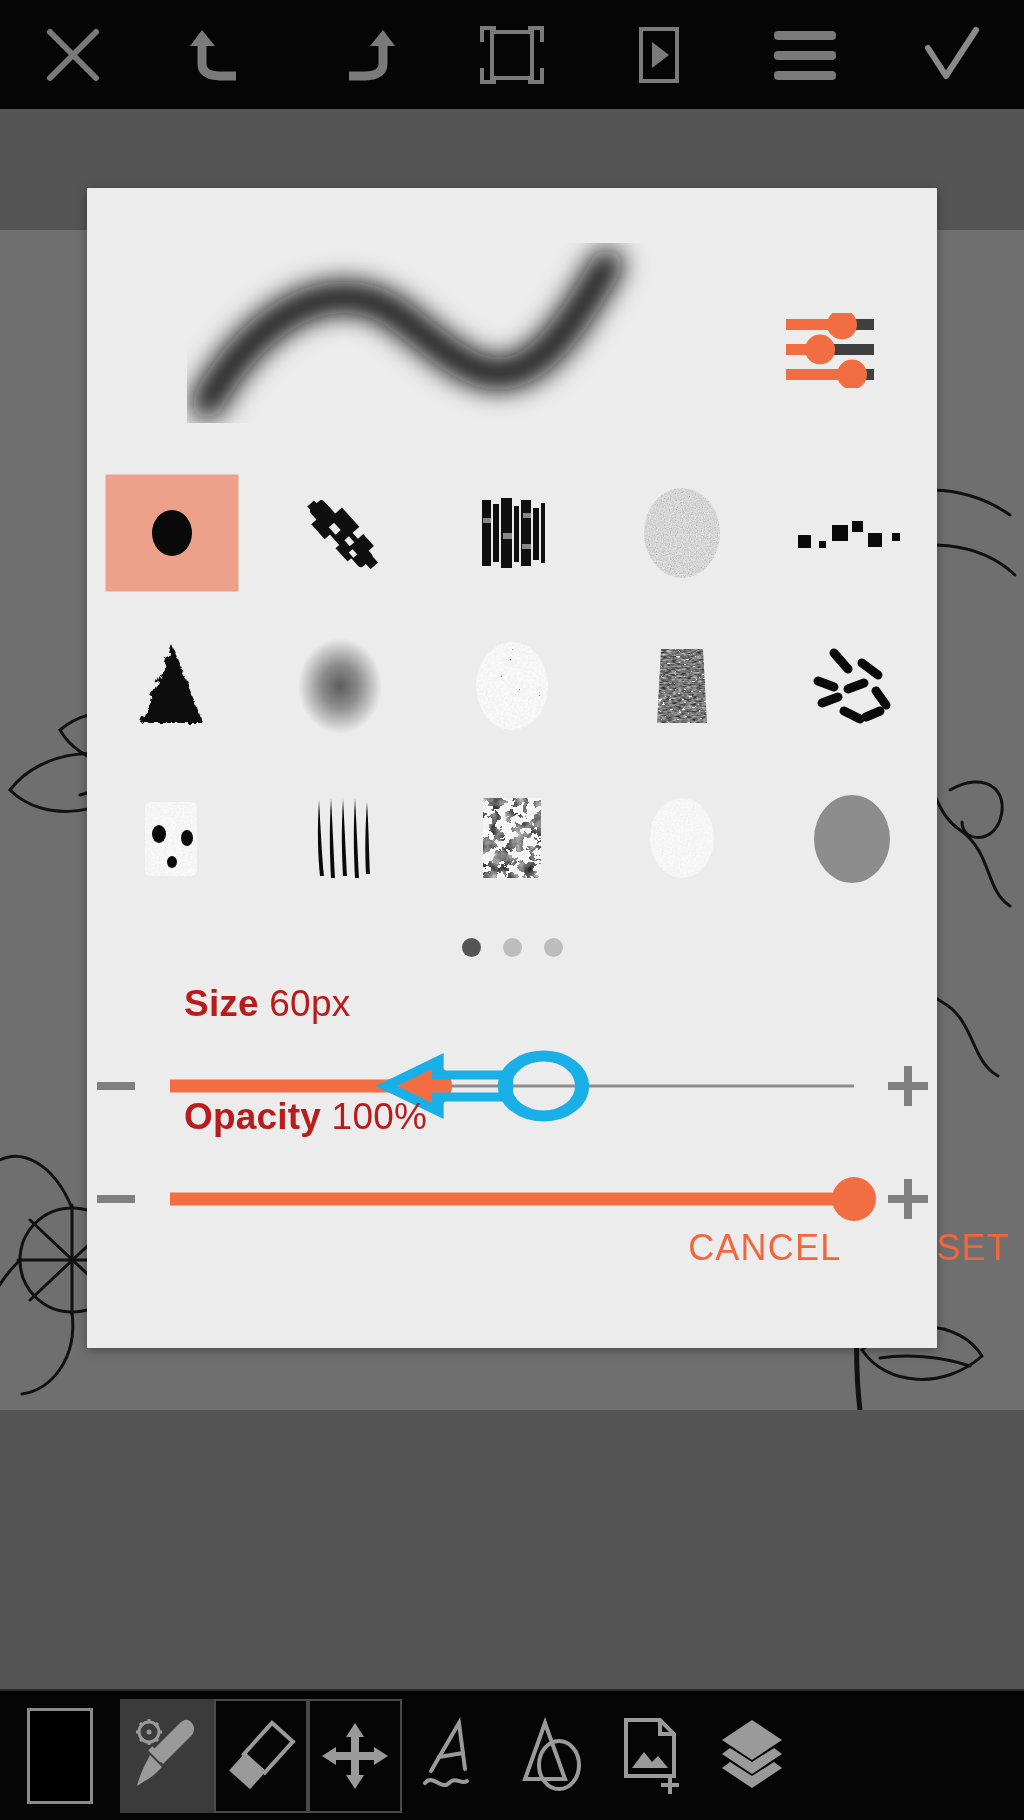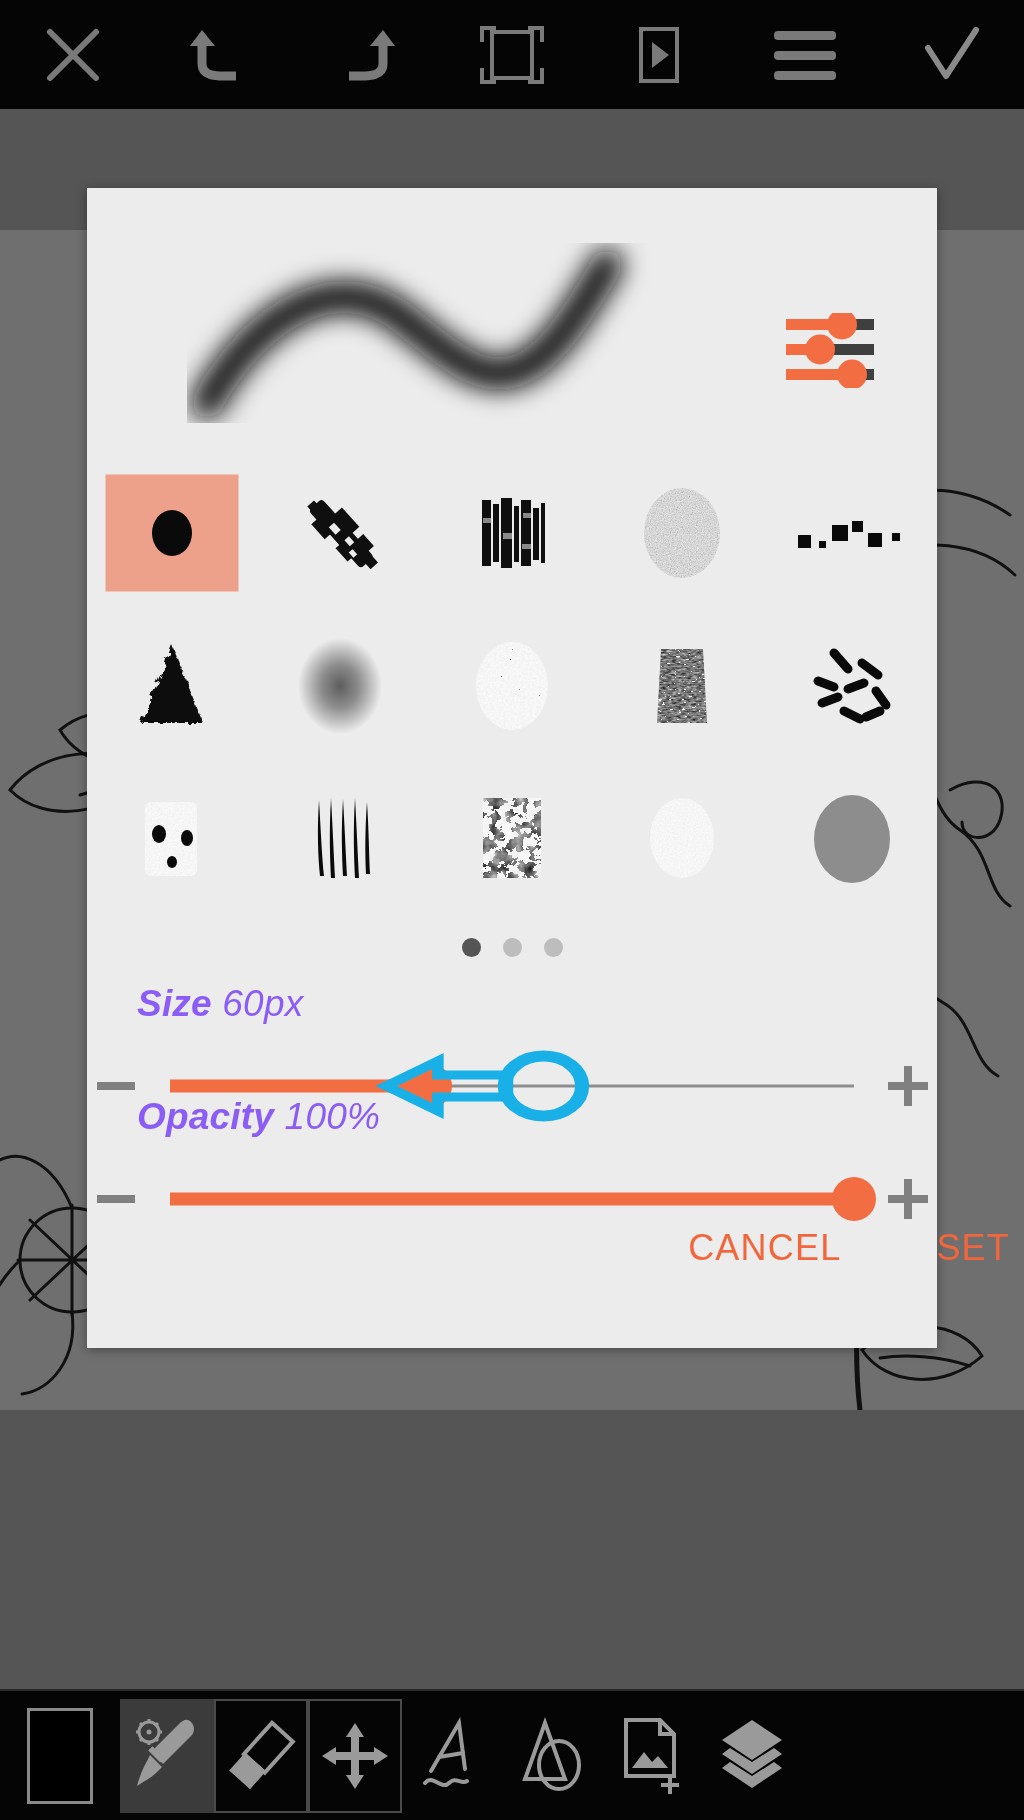--- a/index.html
+++ b/index.html
@@ -98,21 +98,21 @@
   }
   .pg-dot{ width:19px; height:19px; border-radius:50%; background:#bdbdbd; }
   .pg-dot.active{ background:#555555; }
 
   
   .slider-section{ position:absolute; left:0; width:850px; }
   #size-section{ top:795px; }
   #opacity-section{ top:908px; }
 
   .slider-label{
-    font-size:37px; color:#8b5cf6; margin-left:50px; letter-spacing:.2px;font-style:italic;
+    font-size:37px; color:#b91c1c; margin-left:97px; letter-spacing:.2px;
   }
   .slider-label b{ font-weight:bold; }
   .slider-label .val{ font-weight:normal; }
 
   .slider-row{
     position:absolute; left:0; width:850px; height:90px;
     display:flex; align-items:center;
   }
   #size-section .slider-row{ top:58px; }
   #opacity-section .slider-row{ top:58px; }

